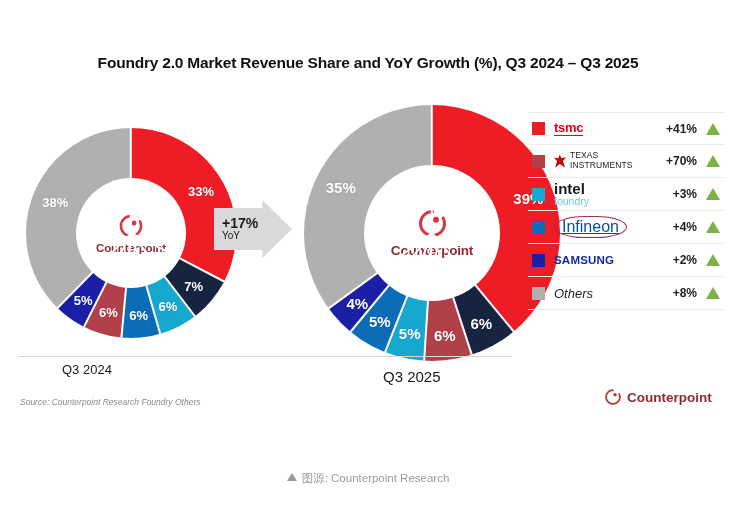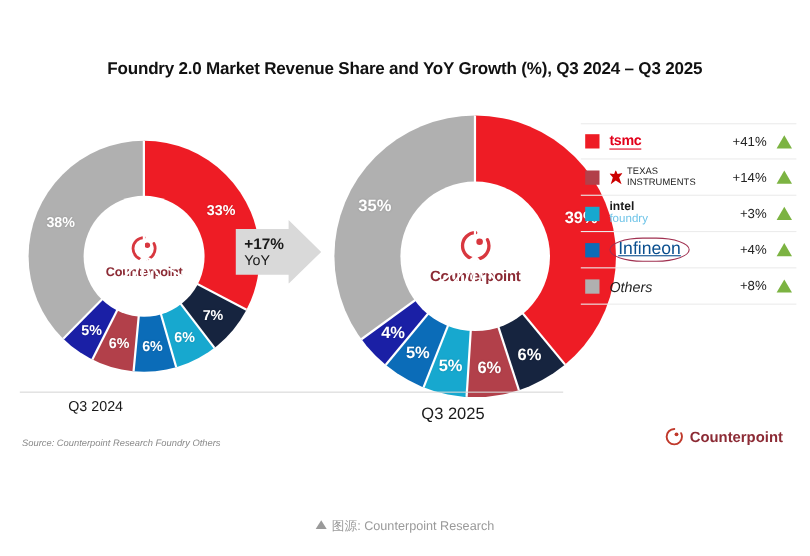--- a/index.html
+++ b/index.html
@@ -70,21 +70,21 @@
   #yoy-arrow {
     position:absolute; left:214px; top:200px;
     width:78px; height:58px;
     background:#d9d9d9;
     clip-path:polygon(0 14%, 62% 14%, 62% 0, 100% 50%, 62% 100%, 62% 86%, 0 86%);
     display:flex; flex-direction:column;
     align-items:flex-start; justify-content:center;
     padding-left:8px;
   }
   #yoy-value { font-size:14px; font-weight:bold; color:#1a1a1a; line-height:1.05; }
-  #yoy-unit  { font-size:13px; color:#1a1a1a; line-height:1.2; }
+  #yoy-unit  { font-size:10px; color:#1a1a1a; line-height:1.2; }
 
   
   #label-2024 { position:absolute; left:62px;  top:362px; font-size:13px; color:#1a1a1a; }
   #label-2025 { position:absolute; left:383px; top:368px; font-size:15px; color:#1a1a1a; }
 
   #divider-line {
     position:absolute; left:18px; top:356px; width:494px; height:1px;
     background:#d8d8d8;
   }
   #source-note {
@@ -107,41 +107,42 @@
   .swatch {
     width:13px; height:13px; flex:0 0 13px; margin-right:9px;
   }
   .legend-brand {
     flex:1 1 auto; display:flex; align-items:center;
     min-width:0; height:100%;
   }
   .legend-growth {
     font-size:12px; color:#222; width:42px; text-align:right;
     flex:0 0 42px;
+    font-weight:bold;
   }
   .up-tri {
     width:0; height:0; margin-left:9px; flex:0 0 auto;
     border-left:7px solid transparent;
     border-right:7px solid transparent;
     border-bottom:12px solid #7cb342;
   }
 
   .tsmc-logo { font-size:13px; font-weight:bold; color:#e2001a; letter-spacing:-0.3px;
                border-bottom:1px solid #e2001a; line-height:1.05; }
   .ase-mark { width:13px; height:13px; border-radius:50%;
               background:radial-gradient(circle at 40% 35%, #8bc34a 0 42%, #2e7d32 44% 100%);
               margin-right:4px; flex:0 0 13px; }
   .ase-text { font-size:14px; font-weight:bold; color:#1a1a1a; }
   .ti-mark { width:12px; height:13px; margin-right:4px; flex:0 0 12px;
              background:#cc0000;
              clip-path:polygon(48% 0, 62% 28%, 100% 22%, 74% 52%, 92% 100%, 48% 74%, 10% 100%, 26% 52%, 0 24%, 36% 28%); }
   .ti-text { font-size:8.5px; font-weight:normal; color:#1a1a1a; line-height:1.12;
              letter-spacing:0.1px; }
   .intel-text { line-height:1.05; }
-  .intel-a { font-size:11px; font-weight:bold; color:#1a1a1a; display:block; }
+  .intel-a { font-size:15px; font-weight:bold; color:#1a1a1a; display:block; }
   .intel-b { font-size:10.5px; color:#6fc4e8; display:block; }
   .infineon-badge {
     font-size:16px; color:#0a4f8f; padding:1px 7px;
     border:1.2px solid #a03050; border-radius:50%/60%;text-decoration:underline;
   }
   .samsung-text { font-size:11.5px; font-weight:bold; color:#1428a0; letter-spacing:0.2px; }
   .others-text { font-size:13px; color:#222;font-style:italic; }
 
   
   #cp-footer {
@@ -243,21 +244,21 @@
 
     <div class="legend-row">
       <span class="swatch" style="background:#b2404a"></span>
       <span class="legend-brand">
         <span class="ti-mark"></span>
         <span class="ti-text">
           <span>TEXAS</span><br>
           <span>INSTRUMENTS</span>
         </span>
       </span>
-      <span class="legend-growth">+14%</span>
+      <span class="legend-growth">+70%</span>
       <span class="up-tri"></span>
     </div>
 
     <div class="legend-row">
       <span class="swatch" style="background:#17a8cf"></span>
       <span class="legend-brand">
         <span class="intel-text">
           <span class="intel-a">intel</span>
           <span class="intel-b">foundry</span>
         </span>
@@ -268,20 +269,28 @@
 
     <div class="legend-row">
       <span class="swatch" style="background:#0b6cb8"></span>
       <span class="legend-brand">
         <span class="infineon-badge">Infineon</span>
       </span>
       <span class="legend-growth">+4%</span>
       <span class="up-tri"></span>
     </div>
 
+    <div class="legend-row">
+      <span class="swatch" style="background:#1a1fa5"></span>
+      <span class="legend-brand">
+        <span class="samsung-text">SAMSUNG</span>
+      </span>
+      <span class="legend-growth">+2%</span>
+      <span class="up-tri"></span>
+    </div>
 
     <div class="legend-row">
       <span class="swatch" style="background:#b0b0b0"></span>
       <span class="legend-brand">
         <span class="others-text">Others</span>
       </span>
       <span class="legend-growth">+8%</span>
       <span class="up-tri"></span>
     </div>
 

